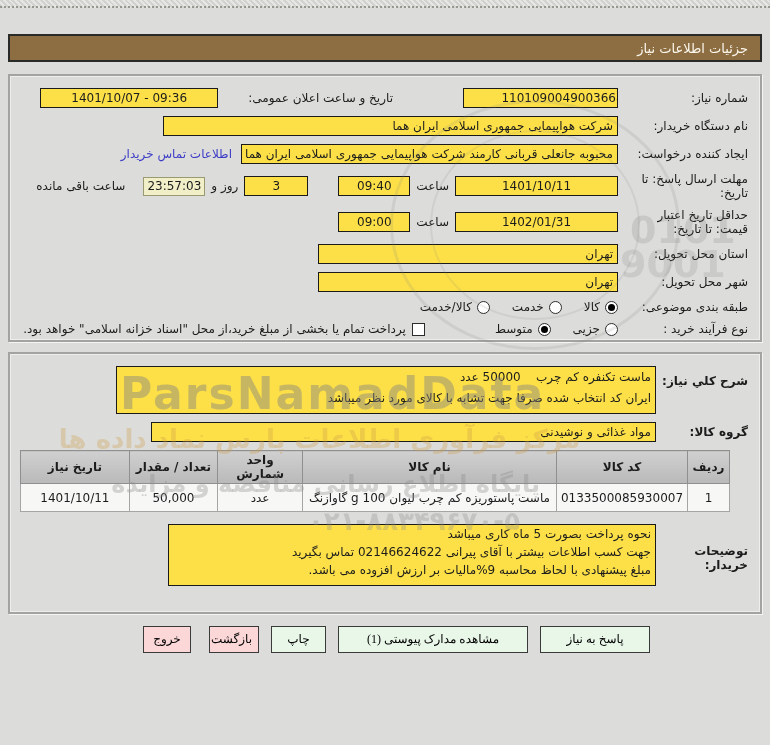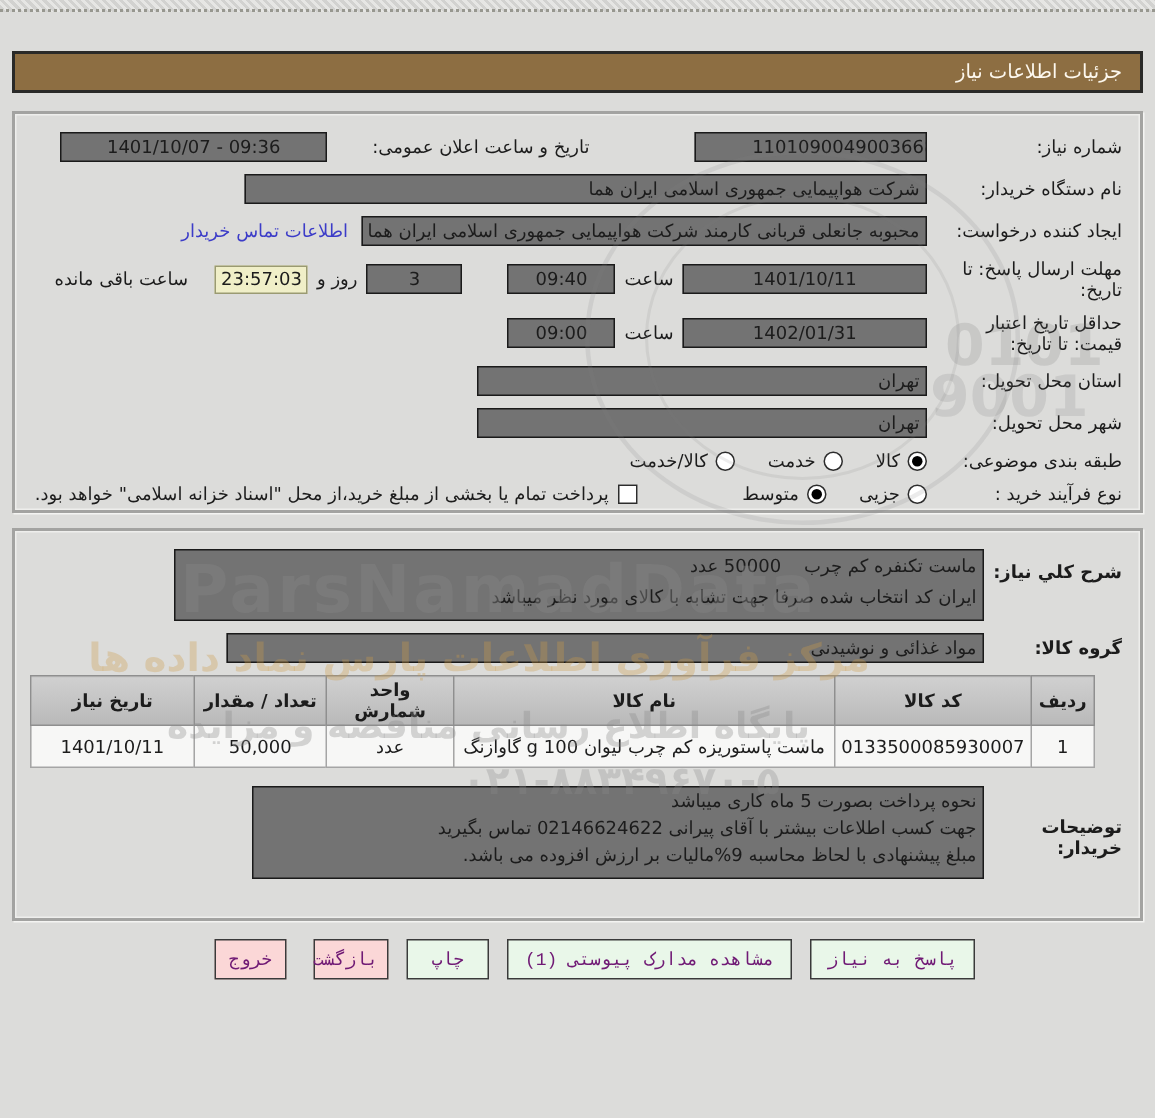--- a/index.html
+++ b/index.html
@@ -40,21 +40,21 @@
   }
   .sec1 { height: 268px; }
   .sec2 { height: 262px; margin-top: 8px; }
 
   .frow { display: flex; align-items: center; margin-bottom: 8px; direction: rtl; }
   .flabel { width: 130px; flex: 0 0 130px; line-height: 14px; }
   .flabel.narrow { width: 92px; flex: 0 0 92px; }
   .boldlbl { font-weight: bold; }
 
   .ibox {
-    background: #737373;
+    background: #fde047;
     border: 1px solid #1a1a1a;
     height: 20px;
     display: flex;
     align-items: center;
     padding: 0 4px;
     overflow: hidden;
     white-space: nowrap;
   }
   .center { justify-content: center; }
   .ltr { direction: ltr; }
@@ -115,26 +115,26 @@
     padding: 2px 4px;
   }
   .col-row { width: 42px; } .col-code { width: 120px; } .col-name { width: 262px; }
   .col-unit { width: 86px; } .col-qty { width: 90px; } .col-date { width: 110px; }
 
   .btnrow {
     display: flex; direction: rtl; align-items: center;
     margin: 12px 8px 0 8px; padding-right: 112px; gap: 12px;
   }
   .btn {
-    font-family: Liberation Mono, monospace;
+    font-family: Liberation Serif, serif;
     font-size: 12px;
     border: 1px solid #3a3a3a;
     height: 27px;
     cursor: pointer;
-    color: #701a75;
+    color: #000000;
     padding: 0 6px;
   }
   .btn.green { background: #e9f7e9; }
   .btn.pink  { background: #fbd7d7; }
   .bw110 { width: 110px; } .bw190 { width: 190px; } .bw55 { width: 55px; }
   .bw50 { width: 50px; } .bw48 { width: 48px; margin-right: 6px; }
 
   .wm { position: absolute; pointer-events: none; z-index: 6; }
   .wm-latin { top: 368px; left: 120px; font-size: 44px; font-weight: bold; color: rgba(130,130,130,.45); letter-spacing: 2px; direction: ltr; }
   .wm-fa1 { top: 424px; right: 190px; font-size: 26px; color: rgba(205,155,70,.32); font-weight: bold; }

